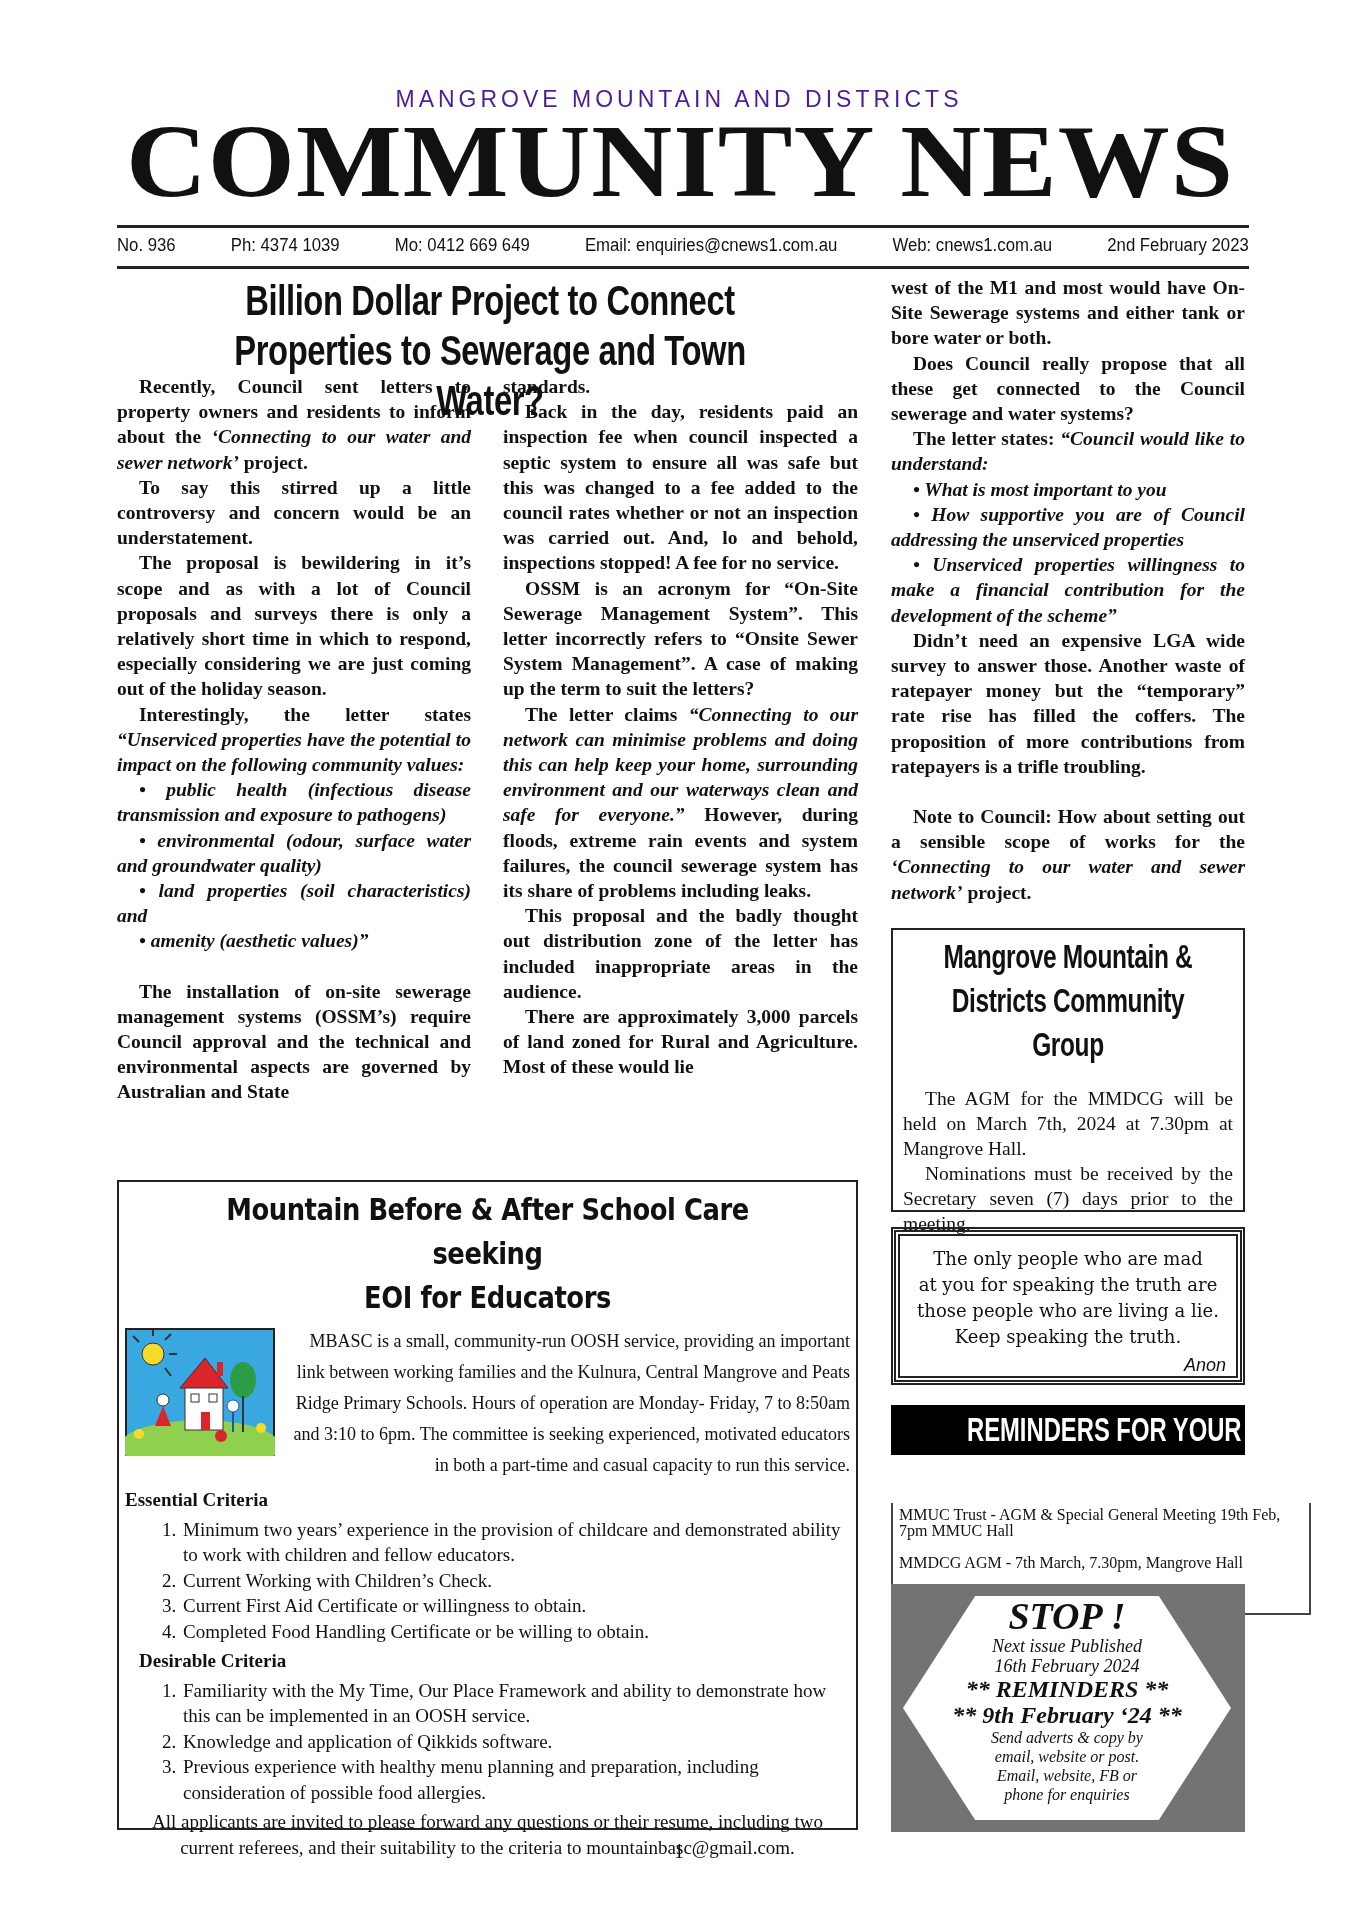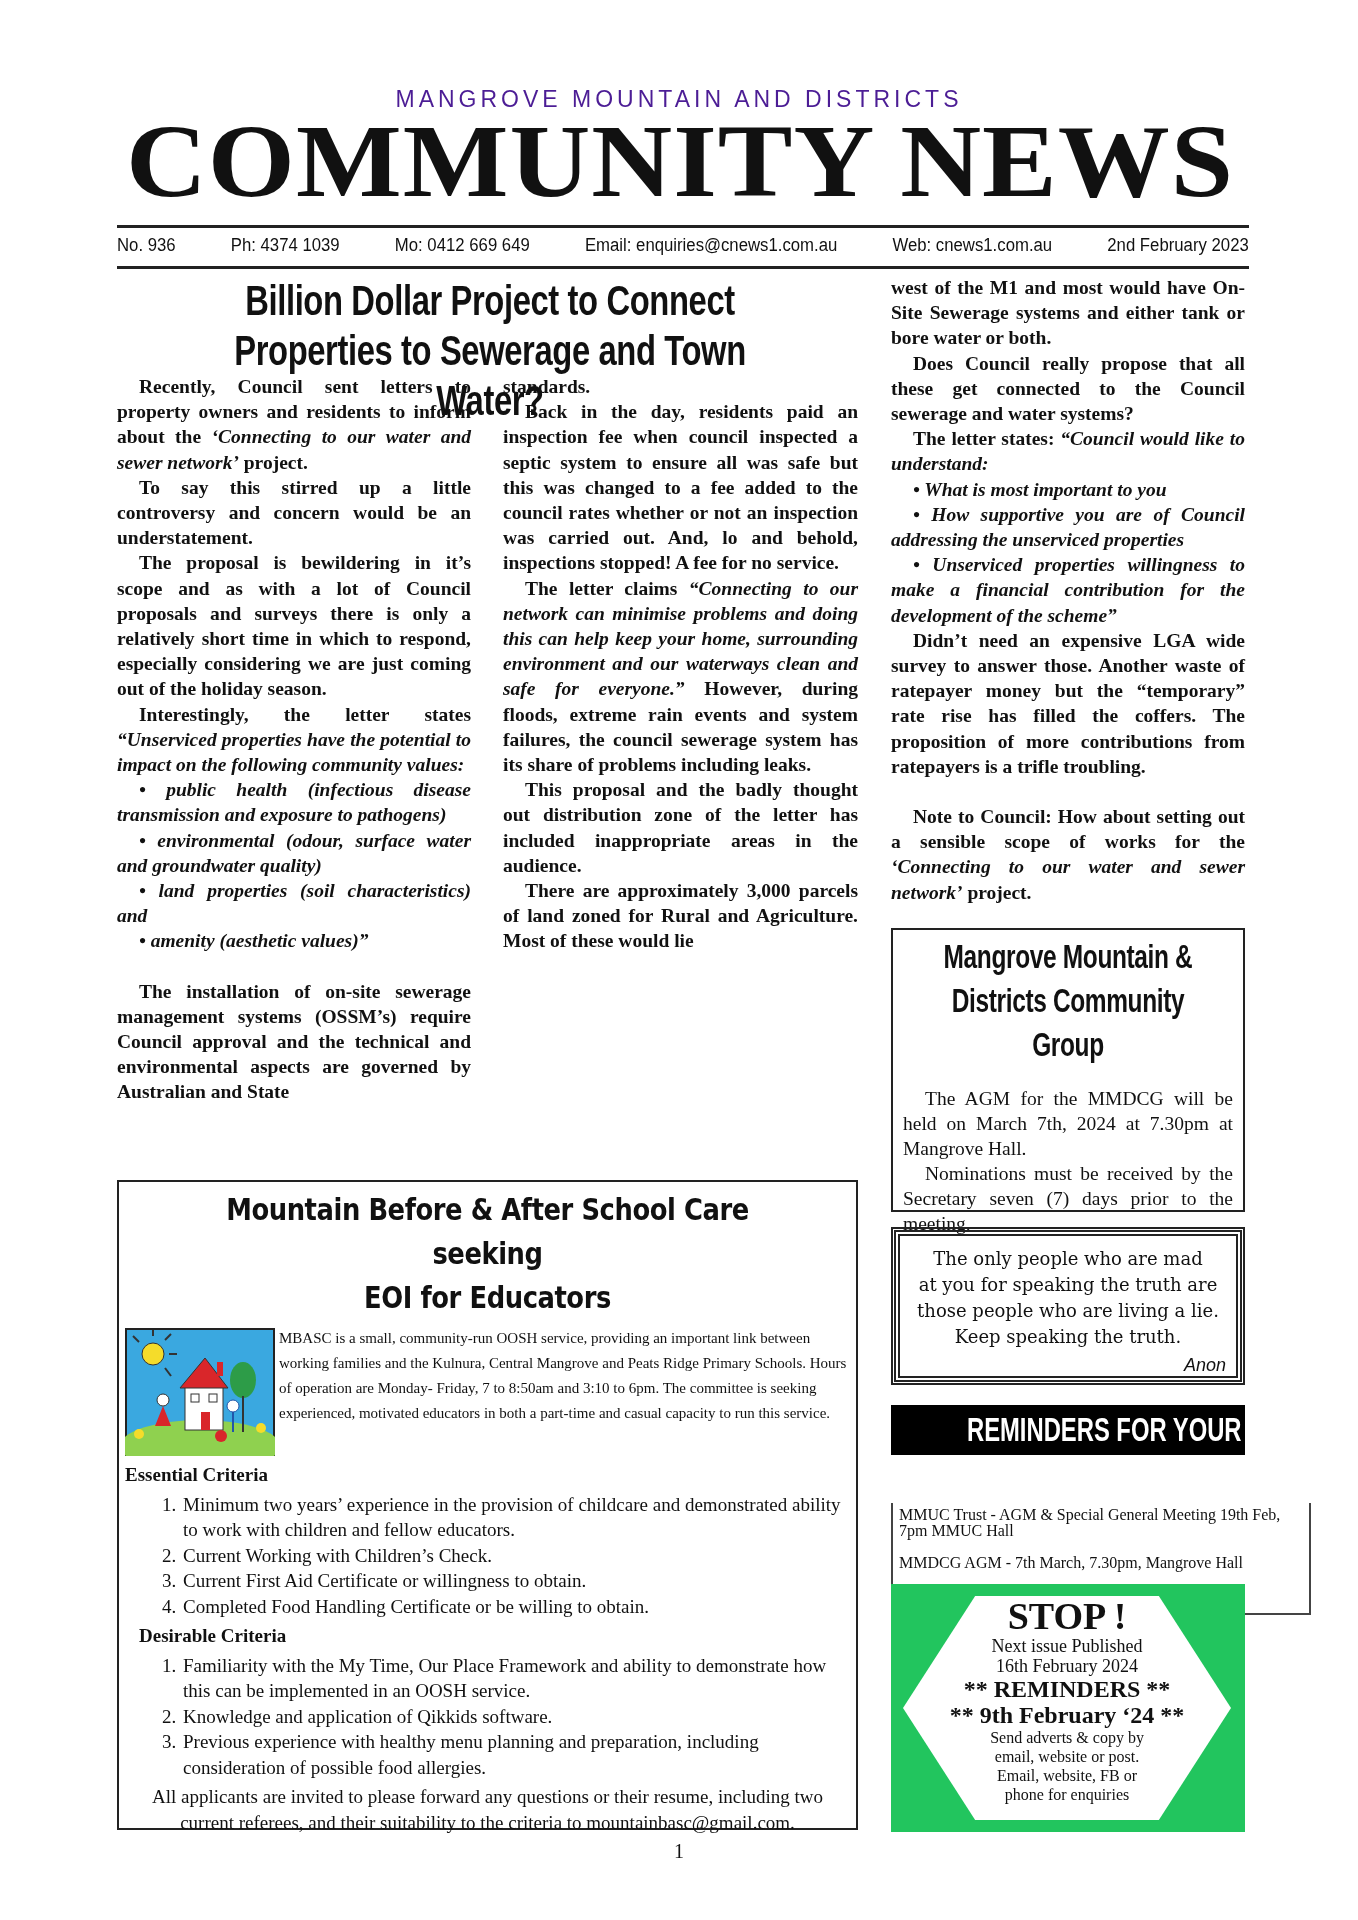--- a/index.html
+++ b/index.html
@@ -19,29 +19,29 @@
   .box { border:2px solid #222; box-sizing:border-box; }
   .mmdcg-title { font-family:"Liberation Sans", sans-serif; font-weight:bold; font-size:34px; line-height:44px; text-align:center; transform:scaleX(0.72); transform-origin:top center; letter-spacing:-0.5px; }
   .mmdcg-body { font-size:19.5px; line-height:25px; padding:0 10px; text-align:justify; }
   .mmdcg-body p { margin:0; text-indent:22px; }
   .quote { border:5px double #222; outline:2px solid #222; outline-offset:-9px; box-sizing:border-box; padding:14px 14px 20px; text-align:center; font-family:"DejaVu Serif", serif; font-size:18px; line-height:26px; }
   .quote .anon { text-align:right; font-family:"Liberation Sans", sans-serif; font-style:italic; font-size:18px; margin-top:2px; }
   .diary-head { background:#000; color:#fff; font-family:"Liberation Sans", sans-serif; font-weight:bold; font-size:34px; line-height:48px; text-align:center; overflow:hidden; }
   .diary-head span { display:inline-block; transform:scaleX(0.7); transform-origin:center; white-space:nowrap; }
   .diary-body { border:2px solid #444; border-top:none; box-sizing:border-box; padding:4px 6px; font-size:16px; line-height:16px; }
   .diary-body p { margin:0 0 16px; }
-  .stop { background:#22c55e; overflow:hidden; }
+  .stop { background:#737373; overflow:hidden;font-style:italic; }
   .stop .hex { position:absolute; left:12px; top:12px; width:328px; height:224px; background:#fff; clip-path:polygon(22% 0, 78% 0, 100% 50%, 78% 100%, 22% 100%, 0 50%); }
   .stop .txt { position:absolute; left:0; top:12px; width:352px; text-align:center; font-size:18px; line-height:20px; color:#111; }
   .stop .big { font-weight:bold; font-size:38px; line-height:40px; }
   .stop .dl { font-weight:bold; font-size:24px; line-height:26px; }
   .stop .small { font-size:16px; line-height:19px; }
   .ad { border:2px solid #222; box-sizing:border-box; }
   .ad-title { font-family:"DejaVu Sans", sans-serif; font-weight:bold; font-size:30px; line-height:44px; text-align:center; transform:scaleX(0.86); transform-origin:top center; letter-spacing:-0.5px; }
-  .ad-intro { font-size:15px; line-height:25px; text-align:left; }
+  .ad-intro { font-size:18px; line-height:31px; text-align:right; }
   .crit { font-size:19px; line-height:25.5px; }
   .crit .h { font-weight:bold; }
   .crit ol { margin:4px; padding-left:52px; }
   .crit li { padding-left:2px; }
   .crit .closing { text-align:center; }
   .pagenum { left:0; width:1358px; top:1840px; text-align:center; font-size:20px; }
 </style>
 </head>
 <body>
 
@@ -71,20 +71,21 @@
     <p><span class="it">• public health (infectious disease transmission and exposure to pathogens)</span></p>
     <p><span class="it">• environmental (odour, surface water and groundwater quality)</span></p>
     <p><span class="it">• land properties (soil characteristics) and</span></p>
     <p><span class="it">• amenity (aesthetic values)”</span></p>
     <div class="blank"></div>
     <p>The installation of on-site sewerage management systems (OSSM’s) require Council approval and the technical and environmental aspects are governed by Australian and State</p>
   </div>
 <div class="abs col" id="col2" style="left:503px; top:374px; width:355px;">
     <p class="noindent">standards.</p>
     <p>Back in the day, residents paid an inspection fee when council inspected a septic system to ensure all was safe but this was changed to a fee added to the council rates whether or not an inspection was carried out. And, lo and behold, inspections stopped! A fee for no service.</p>
+    <p>OSSM is an acronym for “On-Site Sewerage Management System”. This letter incorrectly refers to “Onsite Sewer System Management”. A case of making up the term to suit the letters?</p>
     <p>The letter claims <span class="it">“Connecting to our network can minimise problems and doing this can help keep your home, surrounding environment and our waterways clean and safe for everyone.”</span> However, during floods, extreme rain events and system failures, the council sewerage system has its share of problems including leaks.</p>
     <p>This proposal and the badly thought out distribution zone of the letter has included inappropriate areas in the audience.</p>
     <p>There are approximately 3,000 parcels of land zoned for Rural and Agriculture. Most of these would lie</p>
   </div>
 <div class="abs col" id="col3" style="left:891px; top:275px; width:354px;">
     <p class="noindent">west of the M1 and most would have On-Site Sewerage systems and either tank or bore water or both.</p>
     <p>Does Council really propose that all these get connected to the Council sewerage and water systems?</p>
     <p>The letter states: <span class="it">“Council would like to understand:</span></p>
     <p><span class="it">• What is most important to you</span></p>
     <p><span class="it">• How supportive you are of Council addressing the unserviced properties</span></p>

